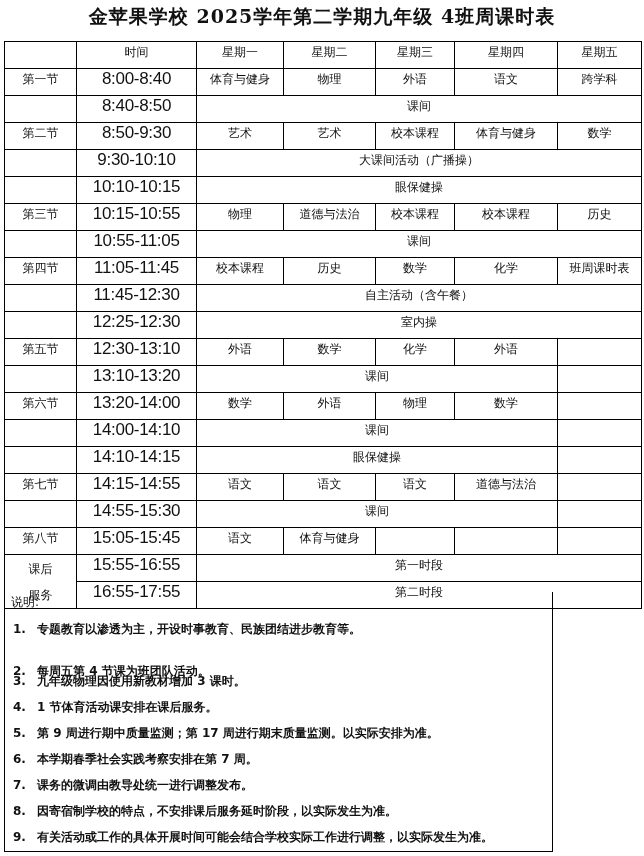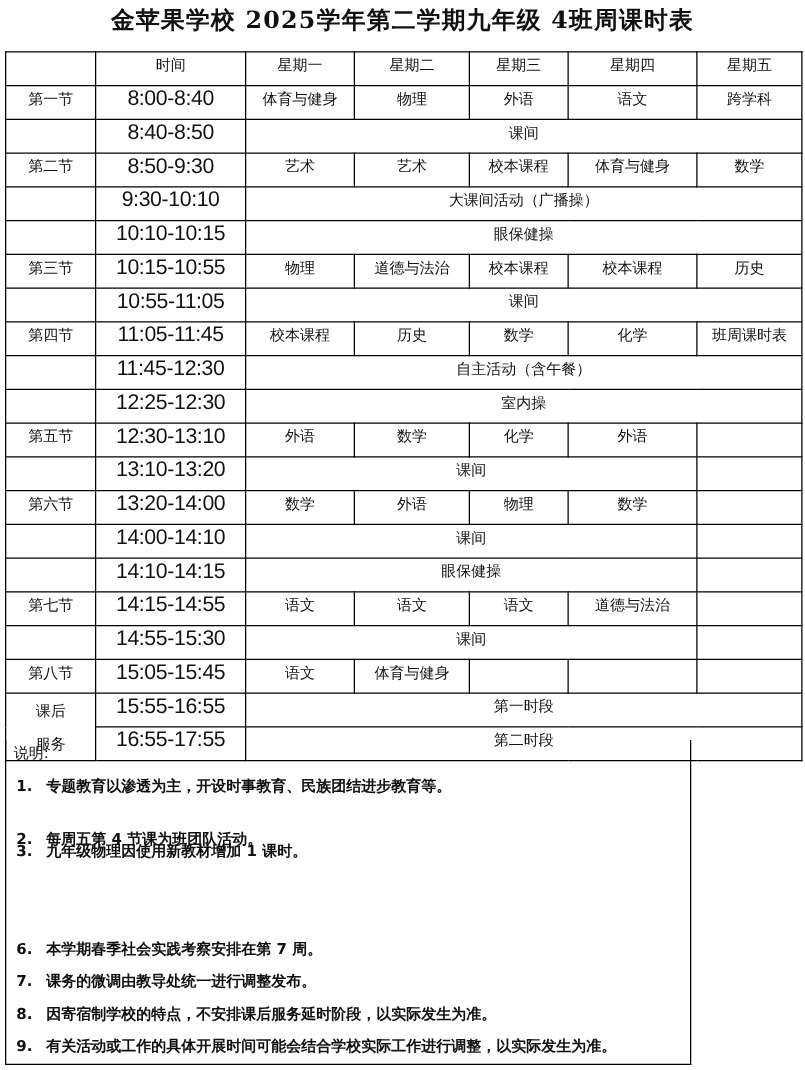--- a/index.html
+++ b/index.html
@@ -184,18 +184,20 @@
         <td class="time">16:55-17:55</td>
         <td colspan="5">第二时段</td>
       </tr>
     </tbody>
 </table>
 
 <div class="notes" id="notes">
   <div class="head">说明:</div>
 <div class="item" style="top: 29px;"><span class="num">1.</span><span>专题教育以渗透为主，开设时事教育、民族团结进步教育等。</span></div>
     <div class="item" style="top: 55px; margin-top: 16px;"><span class="num">2.</span><span>每周五第 4 节课为班团队活动。</span></div>
-    <div class="item" style="top: 81px;"><span class="num">3.</span><span>九年级物理因使用新教材增加 1 课时。</span></div>
+    <div class="item" style="top: 81px;"><span class="num">3.</span><span>九年级物理因使用新教材增加 3 课时。</span></div>
+    <div class="item" style="top: 107px;"><span class="num">4.</span><span>1 节体育活动课安排在课后服务。</span></div>
+    <div class="item" style="top: 133px;"><span class="num">5.</span><span>第 9 周进行期中质量监测；第 17 周进行期末质量监测。以实际安排为准。</span></div>
     <div class="item" style="top: 159px;"><span class="num">6.</span><span>本学期春季社会实践考察安排在第 7 周。</span></div>
     <div class="item" style="top: 185px;"><span class="num">7.</span><span>课务的微调由教导处统一进行调整发布。</span></div>
     <div class="item" style="top: 211px;"><span class="num">8.</span><span>因寄宿制学校的特点，不安排课后服务延时阶段，以实际发生为准。</span></div>
     <div class="item" style="top: 237px;"><span class="num">9.</span><span>有关活动或工作的具体开展时间可能会结合学校实际工作进行调整，以实际发生为准。</span></div>
   </div>
 
 </body></html>

